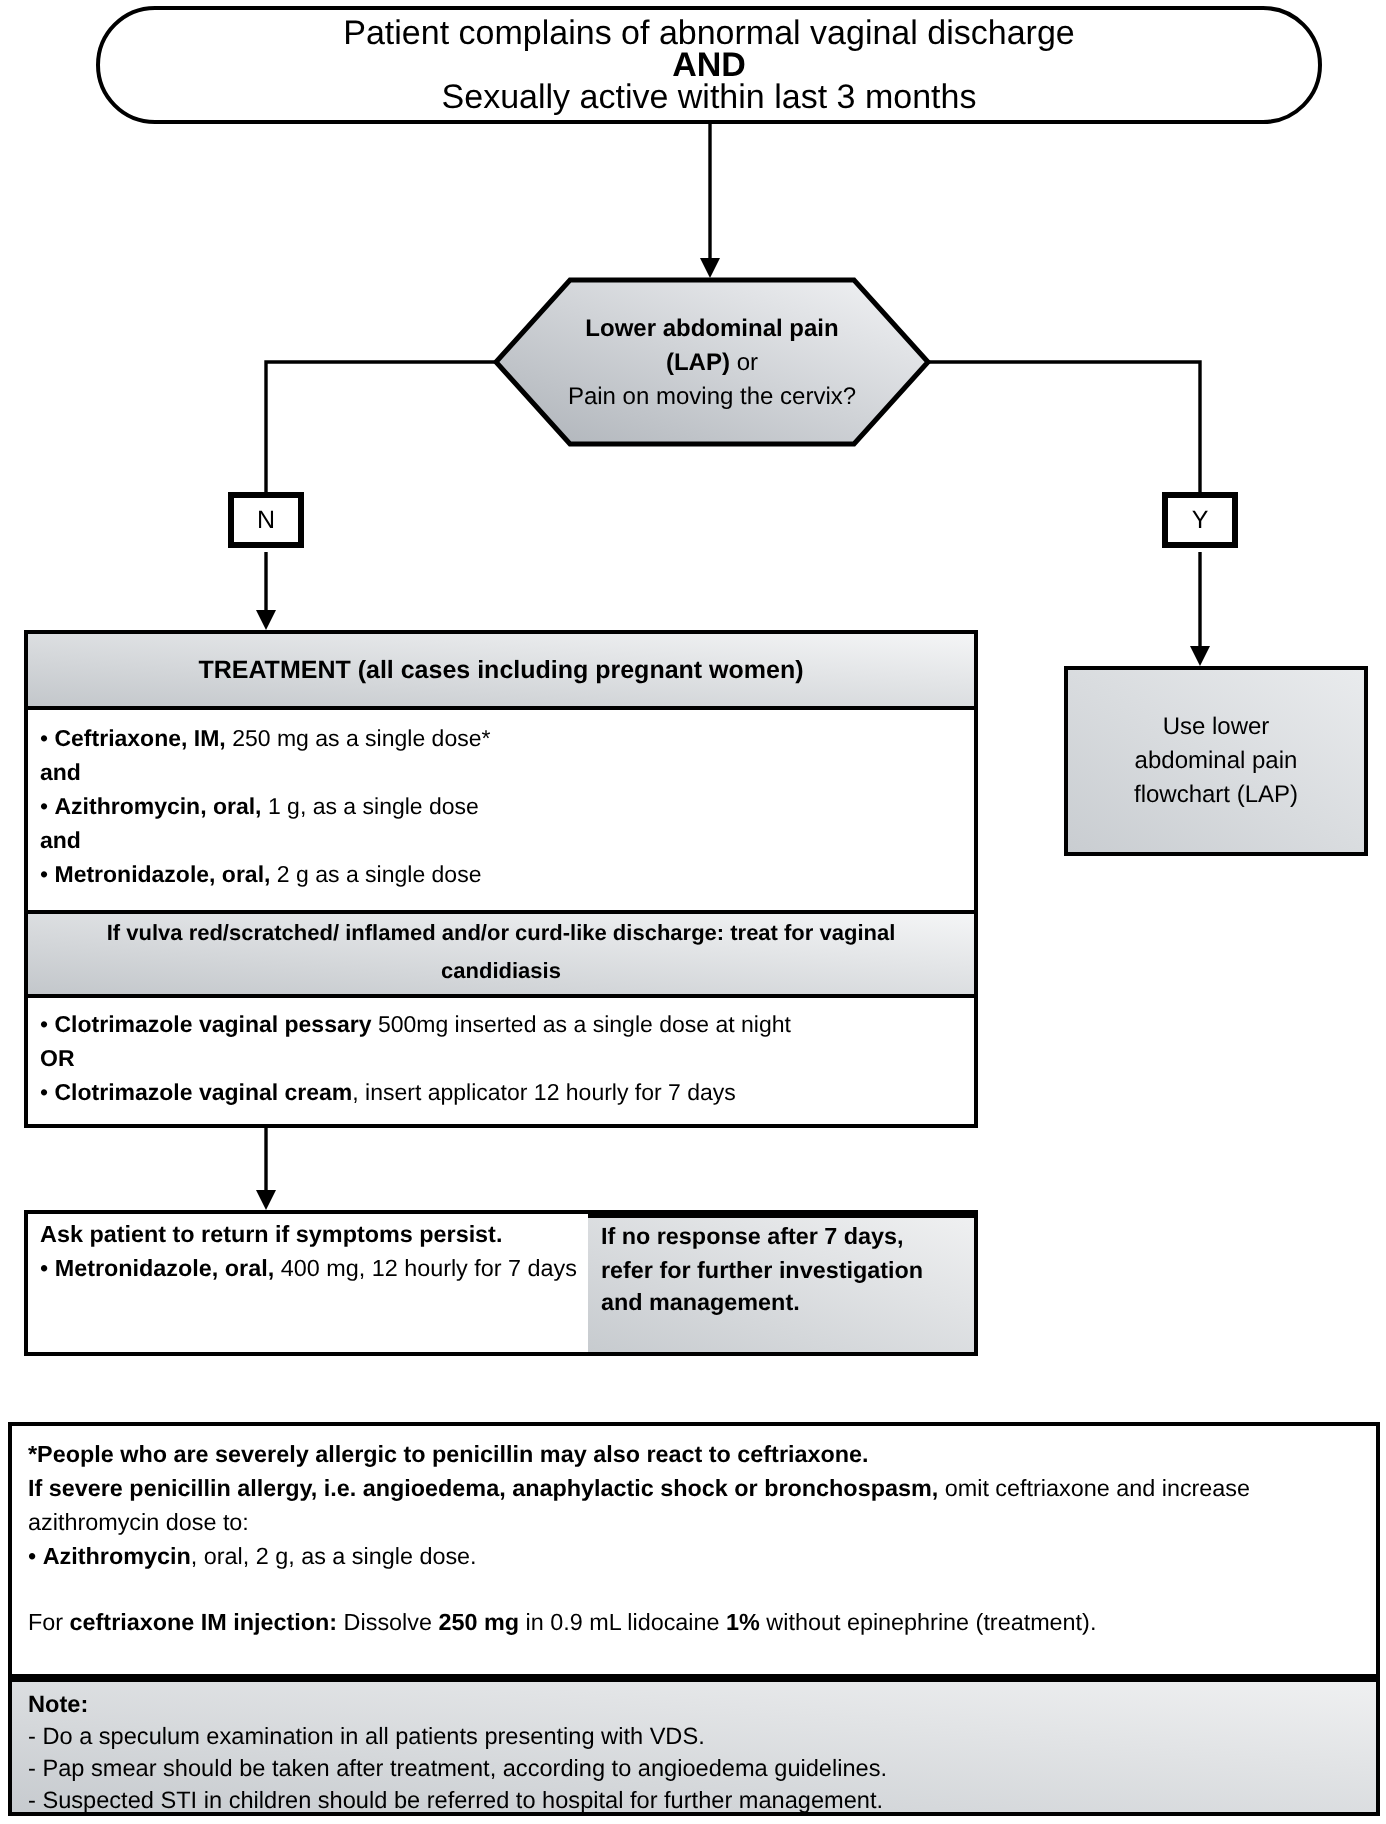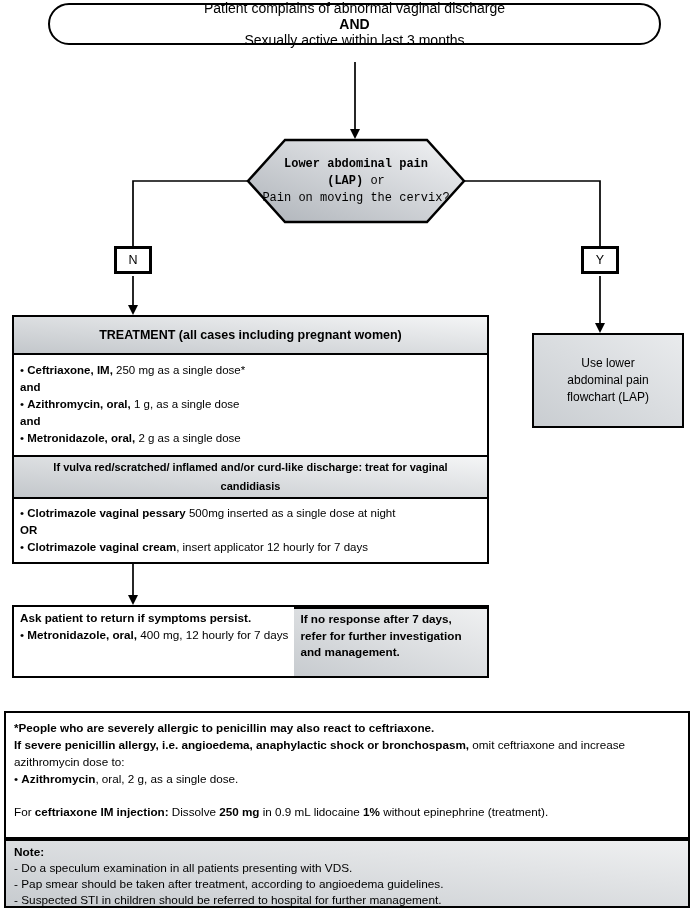--- a/index.html
+++ b/index.html
@@ -6,29 +6,29 @@
   .canvas{
     position:relative;width:693px;height:912px;background:#fff;
     font-family:"Liberation Sans","DejaVu Sans",sans-serif;
     color:#000;overflow:hidden;
   }
   .abs{position:absolute;}
   svg.layer{position:absolute;left:0;top:0;width:693px;height:912px;}
 
   
   .stadium{
-    left:48px;top:3px;width:613px;height:42px;box-sizing:border-box;
+    left:48px;top:3px;width:613px;height:59px;box-sizing:border-box;
     border:2px solid #000;border-radius:30px;background:#fff;
     display:flex;flex-direction:column;justify-content:center;align-items:center;
-    font-size:14px;line-height:16px;text-align:center;
+    font-size:17px;line-height:16px;text-align:center;
   }
   .hex-text{
     left:248px;top:140px;width:216px;height:82px;
     display:flex;flex-direction:column;justify-content:center;align-items:center;
-    font-size:12px;line-height:17px;text-align:center;font-family:Liberation Mono, monospace;
+    font-size:12px;line-height:17px;text-align:center;
   }
   .branch-label{
     width:38px;height:28px;box-sizing:border-box;border:3px solid #000;background:#fff;
     display:flex;align-items:center;justify-content:center;font-size:12.5px;
   }
   .lbl-n{left:114px;top:246px;}
   .lbl-y{left:581px;top:246px;}
 
   .box{box-sizing:border-box;border:2px solid #000;background:#fff;}
   .grad-head{background:linear-gradient(to top right,#c3c7cb,#f4f5f6);}

